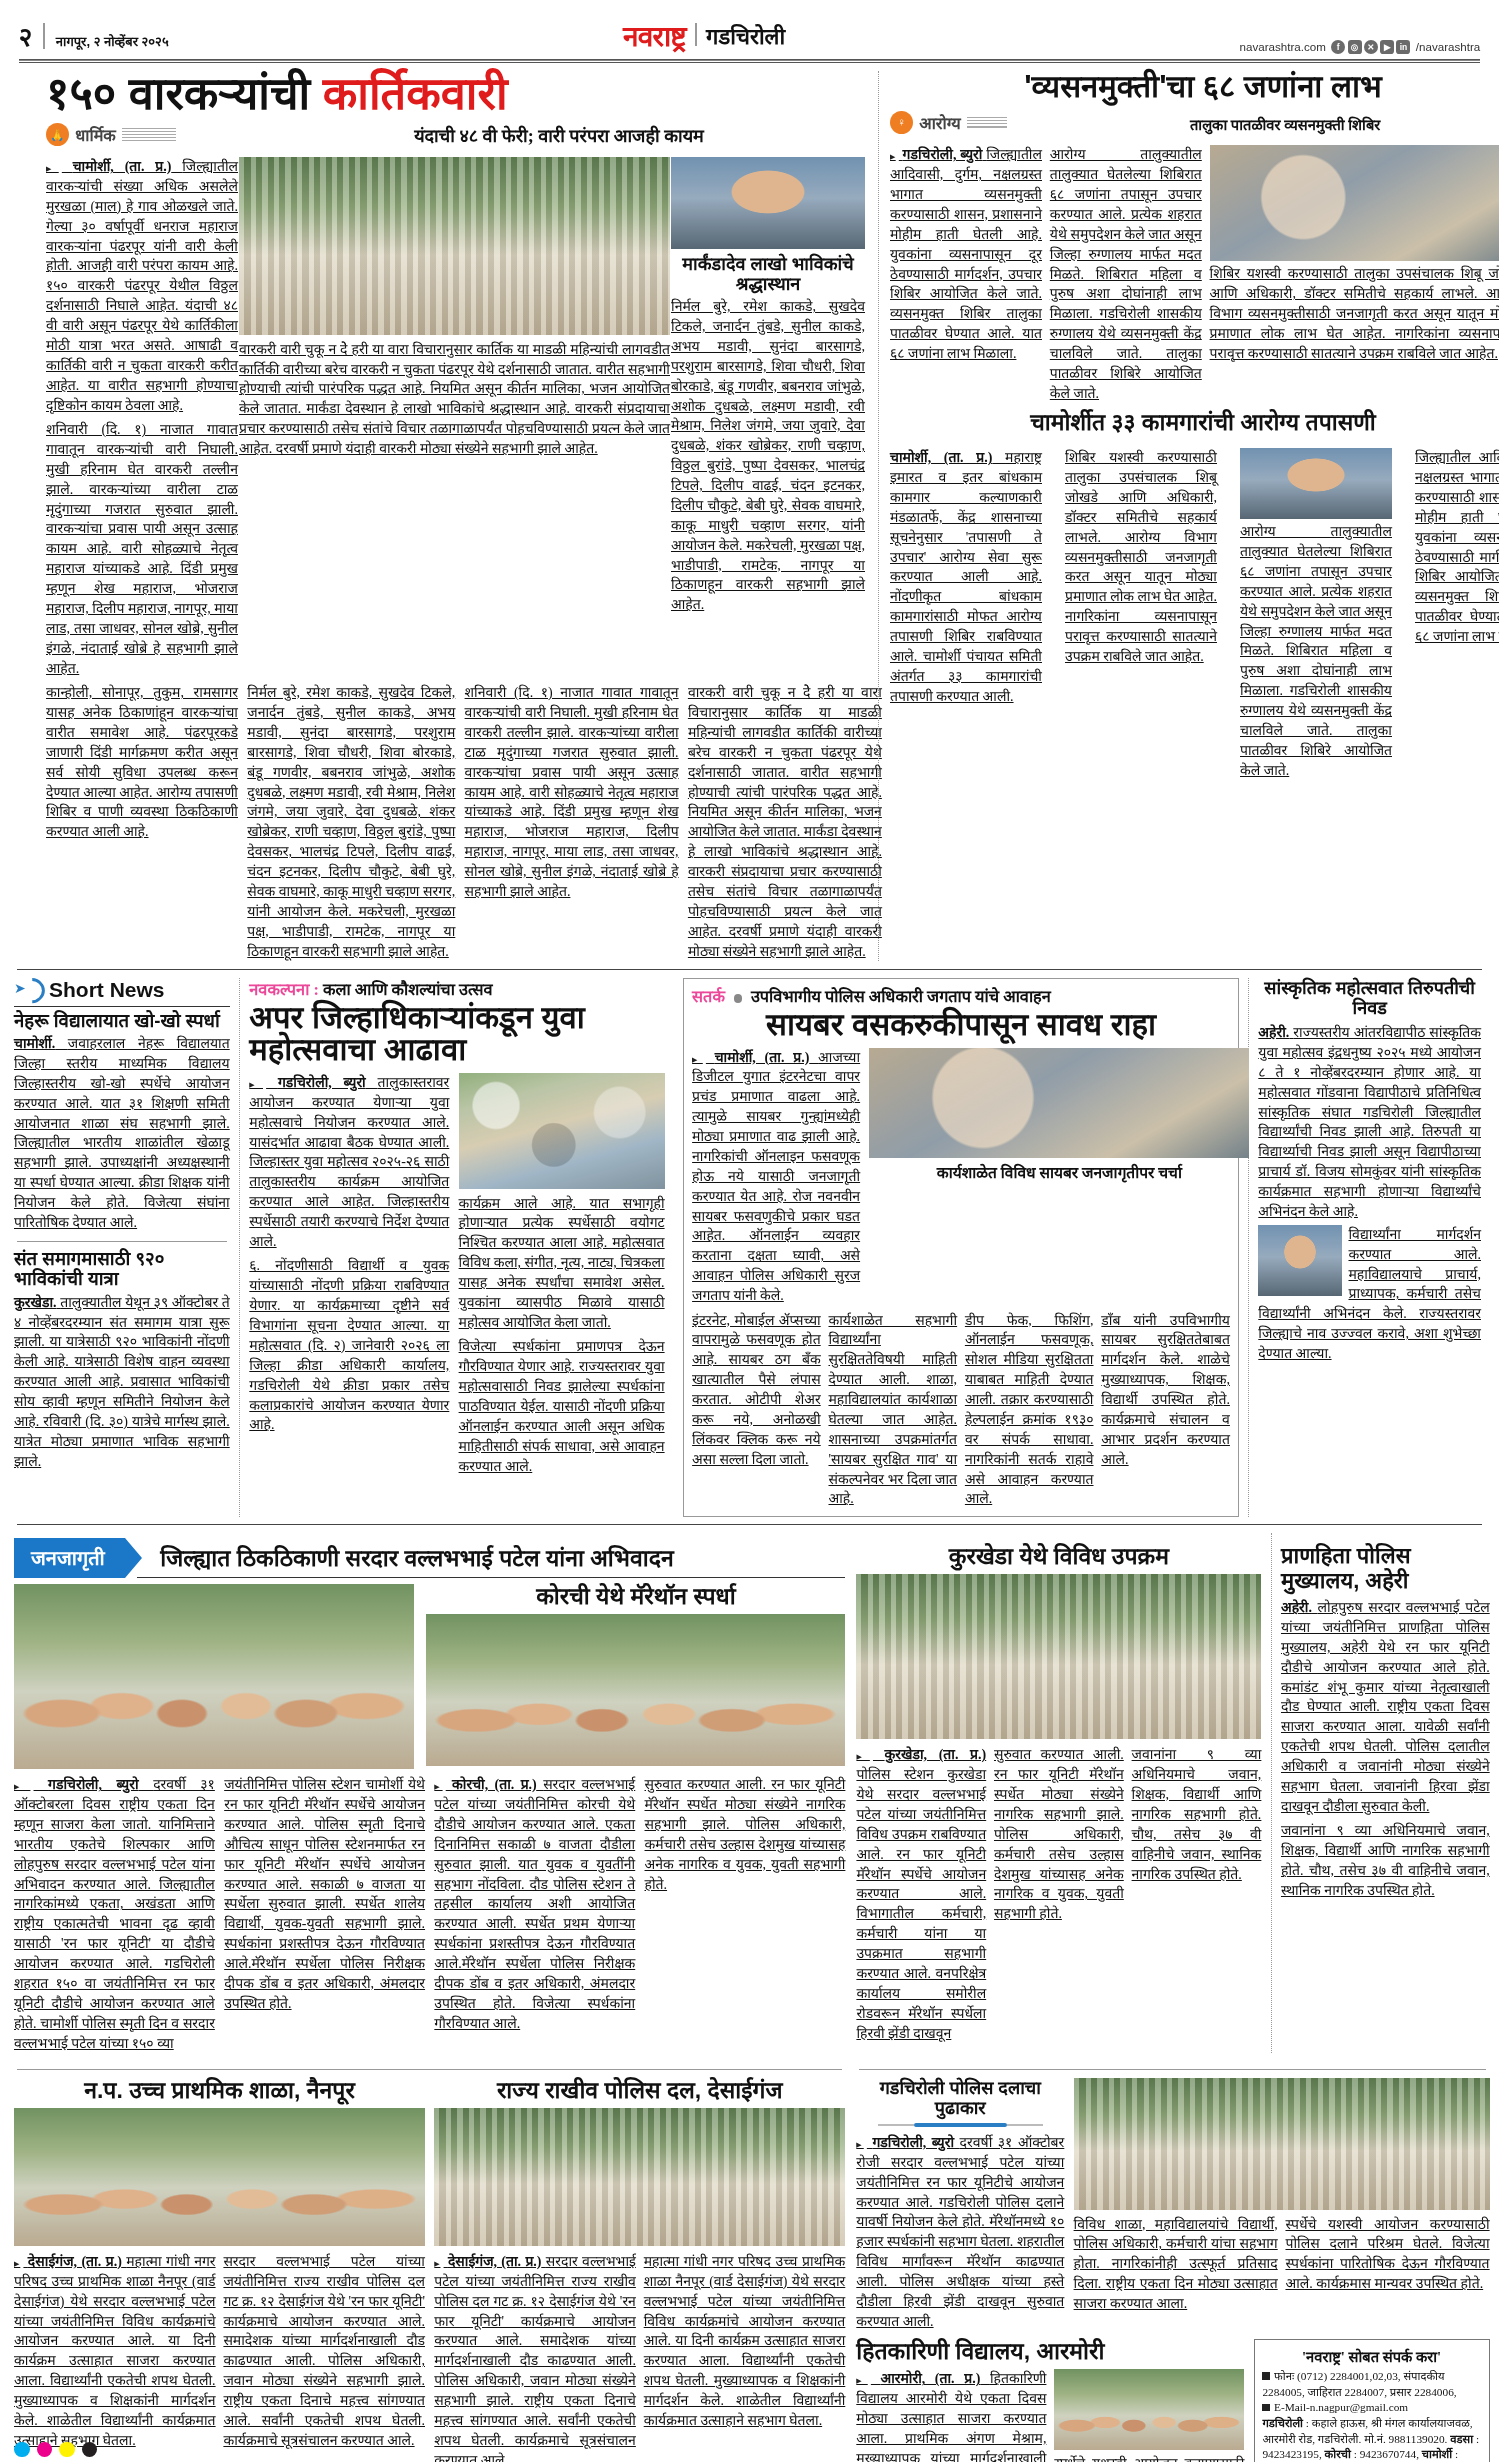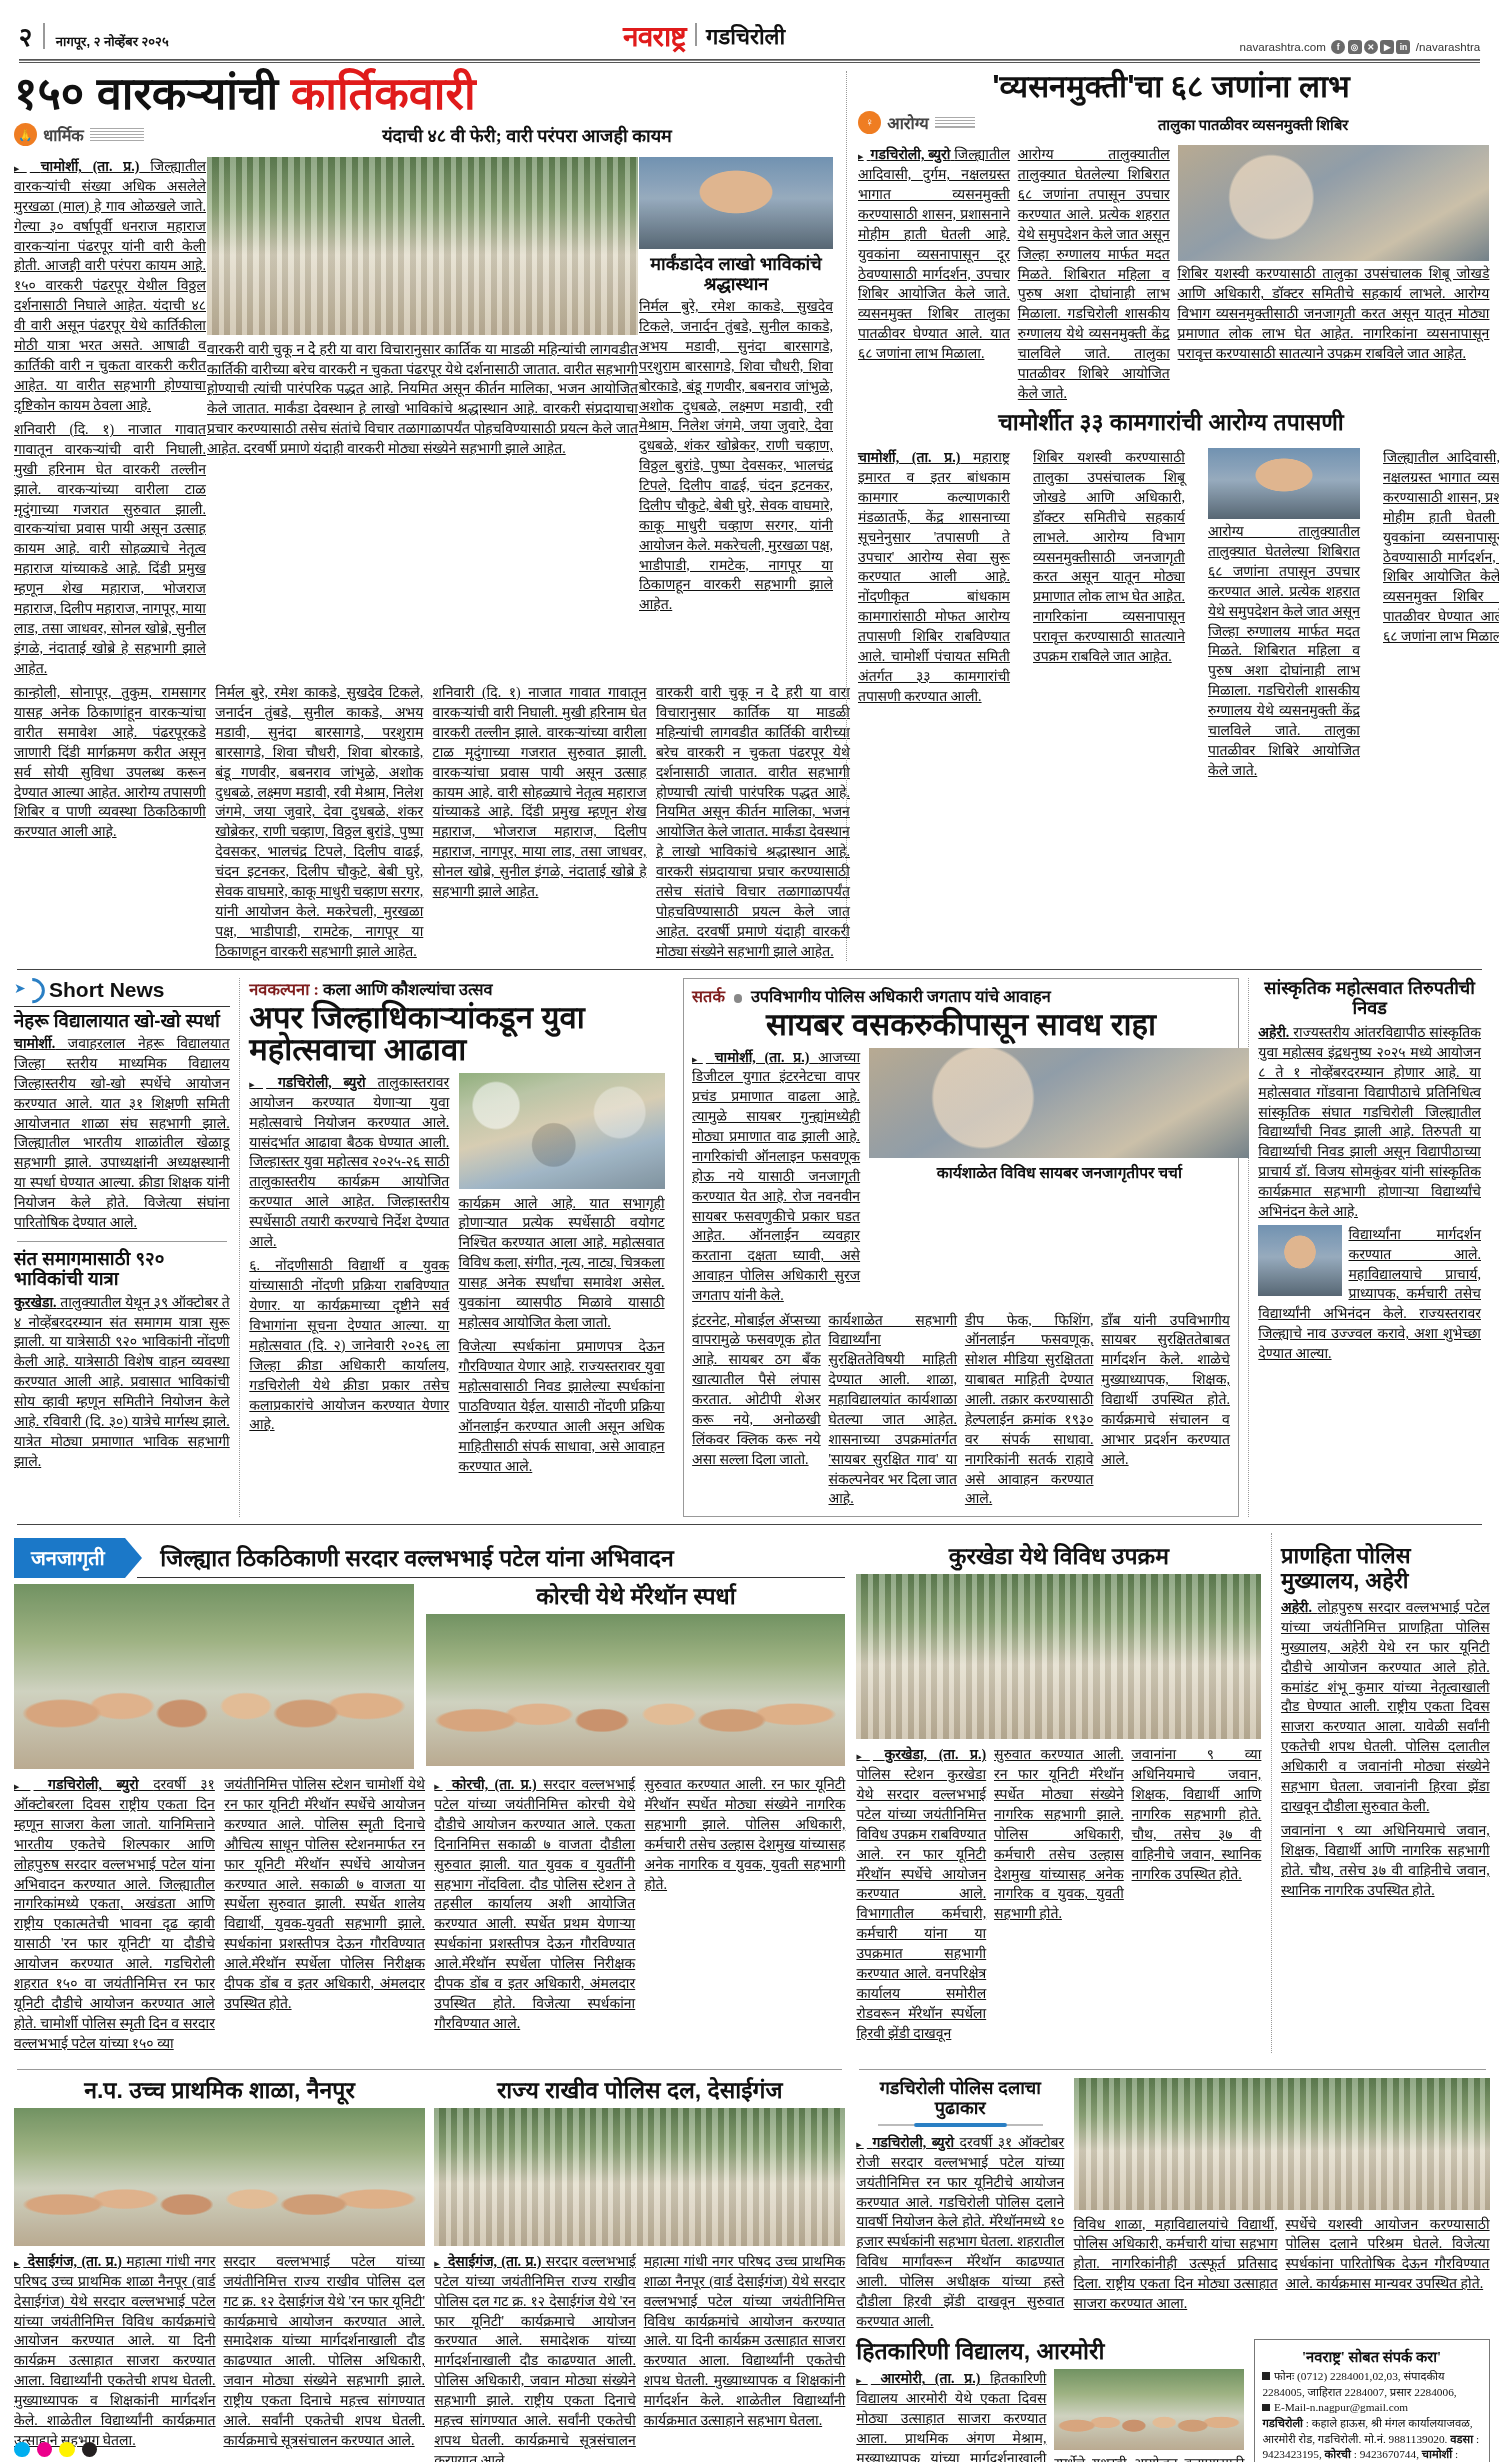--- a/index.html
+++ b/index.html
@@ -115,21 +115,21 @@
   .sn-icon::before {
     content:''; position:absolute; left:6.2px; top:0; width:18.6px; height:18.6px;
     border:3.1px solid #2a7fc4; border-radius:50%; border-left-color:transparent; border-bottom-color:transparent;
     transform: rotate(45deg);
   }
   .sn-icon::after { content:'\27A4'; position:absolute; left:0; top:1.6px; color:#2a7fc4; font-size:14px; }
   .sn-word { font-size: 21px; font-weight: bold; font-family: "Liberation Sans", sans-serif; }
   .hr-thin { border-bottom: 0.8px solid #333; margin: 2.3px 0 3.9px 0; }
   .sn-title { font-size: 18.6px; font-weight: bold; line-height: 1.08; font-family:"Liberation Sans", sans-serif; margin-bottom: 3.1px; }
 
-  .redtag { color: #7f1d1d; font-weight: bold; }
+  .redtag { color: #ec4899; font-weight: bold; }
   .kickerline { font-size: 16.3px; font-weight: bold; font-family:"Liberation Serif", serif; margin-bottom: 1.6px; }
   .bullet-dot { display:inline-block; width:8.5px; height:8.5px; border-radius:50%; background:#888; vertical-align:middle; margin:0 4.7px; }
 
   .boxed { border: 1.6px solid #999; padding: 6.2px 7.8px; }
   .caption-bold { font-size: 15.5px; font-weight: bold; text-align:center; font-family:"Liberation Serif", serif; margin: 3.9px 0 3.1px; }
 
   .contactbox { border: 1.6px solid #777; padding: 6.2px 7.8px; font-size: 11.3px; line-height: 1.38; font-family:"Liberation Serif", serif;}
   .contactbox h4 { font-size: 14.7px; text-align: center; margin-bottom: 2.3px; }
   .cb-sq { display:inline-block; width:7.8px; height:7.8px; background:#222; margin-right:3.9px; }
   .cmyk { display:flex; align-items:center; gap:7px; justify-content:flex-end; padding-right: 12.4px; margin-top: 6.2px;}
@@ -167,21 +167,21 @@
         <span>▶</span>
         <span>in</span>
       </span>
       <span>/navarashtra</span>
     </div>
   </div>
   <div class="rule-triple"></div>
 
   <div style="display:flex; margin-top:7.8px;">
 
-    <div style="width:832px; padding-right:11px;">
+    <div style="width:832px; padding-right:11px;margin-left:32px;">
       <div class="headline-xl">
         <span>१५० वारकऱ्यांची </span><span class="red">कार्तिकवारी</span>
       </div>
 
       <div style="display:flex; align-items:center; gap:11px; margin-top:3.1px;">
         <div class="hdr-kicker" style="width:194px;">
           <div class="badge-circle">🙏</div>
           <div class="kicker-word">धार्मिक</div>
           <div class="lines-deco"></div>
         </div>

